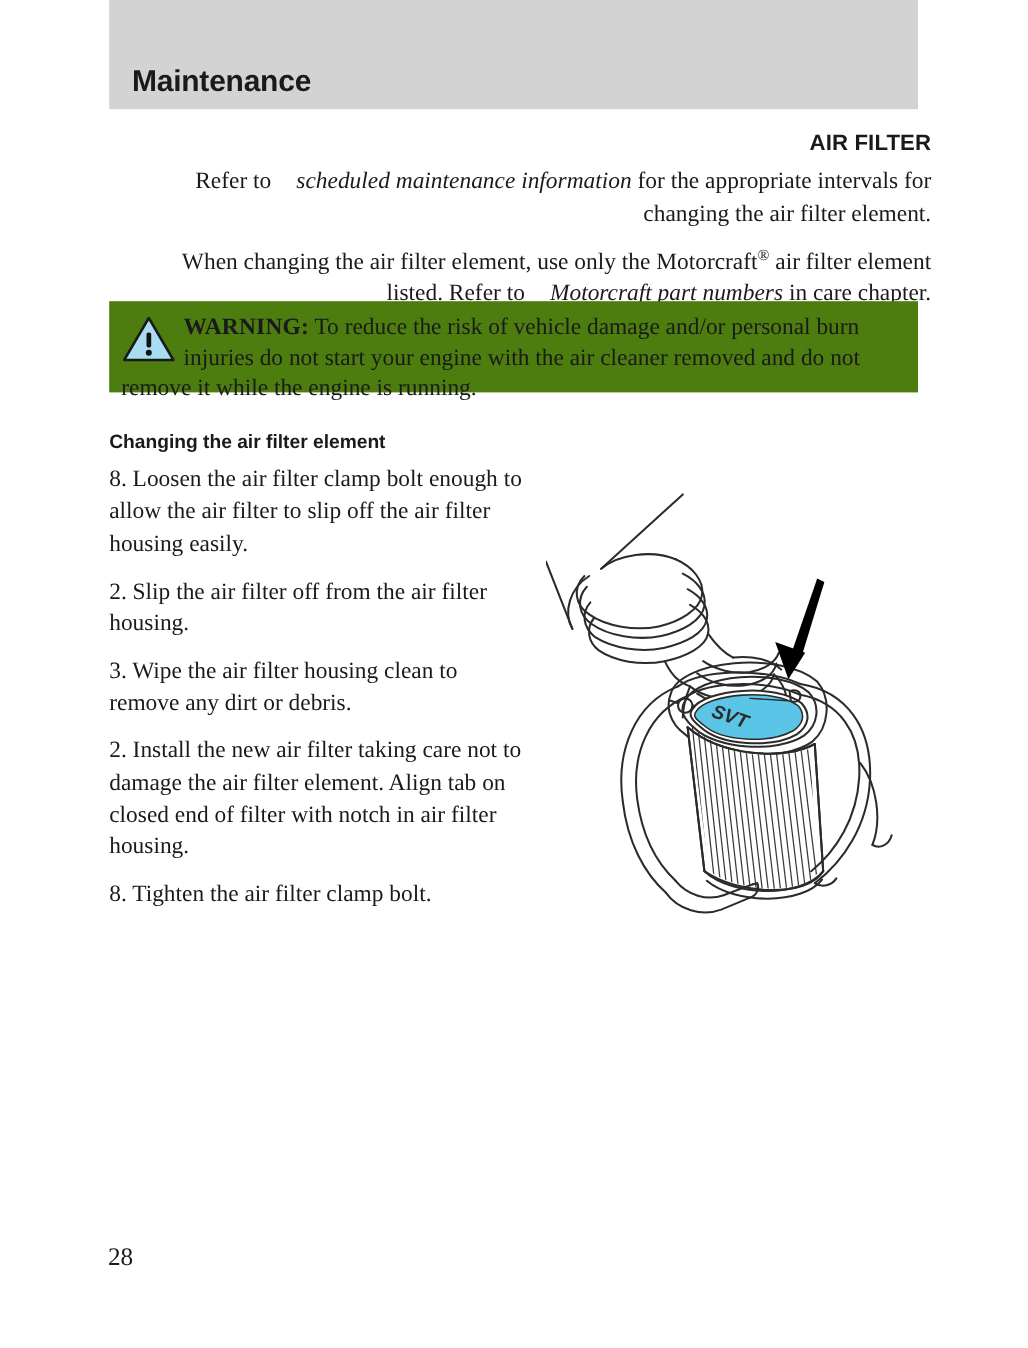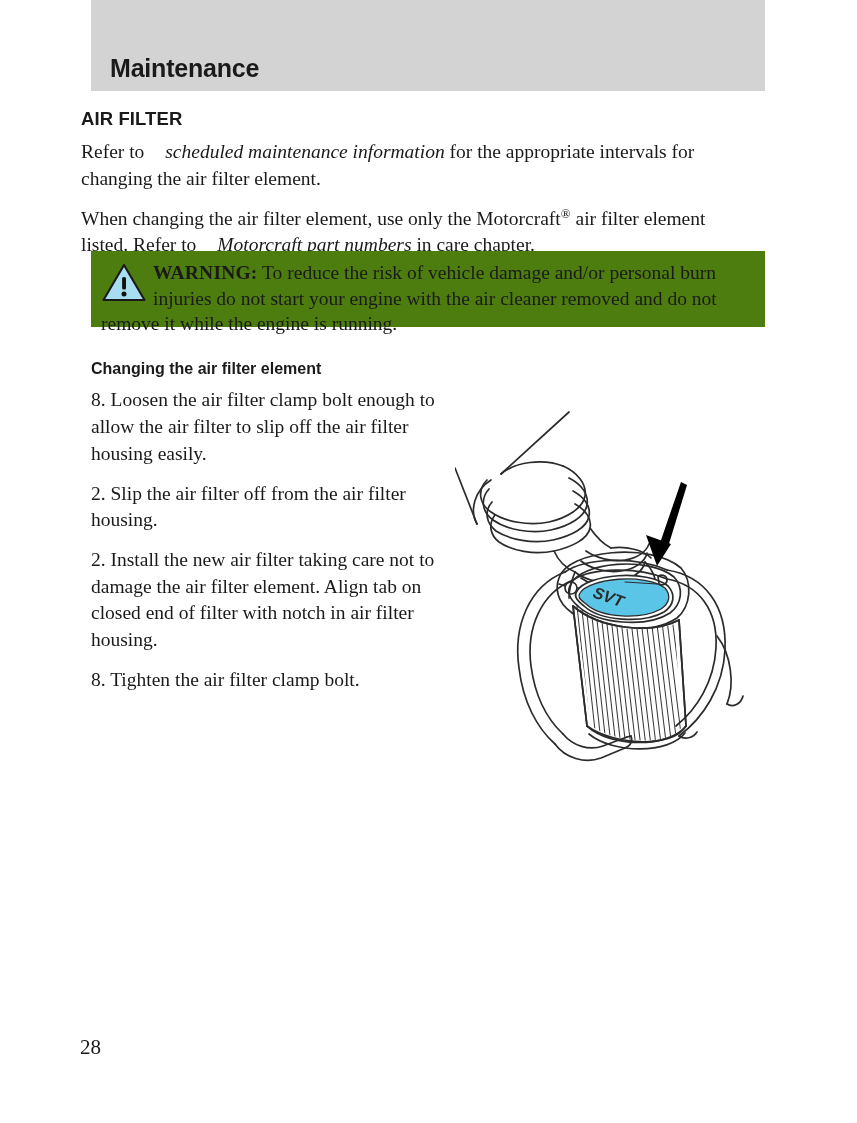--- a/index.html
+++ b/index.html
@@ -41,23 +41,24 @@
     font-size: 25px;
     letter-spacing: -0.2px;
     color: #1a1a1a;
     line-height: 1;
     text-align: right;
   }
 
   
   .content {
     position: absolute;
-    left: 81px;
+    left: 102px;
     top: 108px;
     width: 674px;
+    text-align: right;
   }
 
   .section-head {
     font-family: "Liberation Sans", sans-serif;
     font-weight: bold;
     font-size: 18.5px;
     letter-spacing: 0.1px;
     color: #1a1a1a;
     margin: 0 0 10px 0;
     line-height: 1.15;
@@ -140,21 +141,21 @@
     left: 455px;
     top: 392px;
     width: 320px;
     height: 398px;
   }
   .figure svg { display: block; }
 
   
   .page-number {
     position: absolute;
-    left: 80px;
+    left: 90px;
     top: 1035px;
     font-family: "Liberation Serif", serif;
     font-size: 21px;
     color: #1a1a1a;
   }
 </style>
 </head>
 <body>
 
 <div class="page">
@@ -180,20 +181,21 @@
         </svg>
       </span>
       <span class="warn-label">WARNING:</span><span> To reduce the risk of vehicle damage and/or personal burn injuries do not start your engine with the air cleaner removed and do not remove it while the engine is running.</span>
     </div>
   </div>
 
   <div class="steps">
     <div class="sub-head">Changing the air filter element</div>
     <p>8. Loosen the air filter clamp bolt enough to allow the air filter to slip off the air filter housing easily.</p>
     <p>2. Slip the air filter off from the air filter housing.</p>
+    <p>3. Wipe the air filter housing clean to remove any dirt or debris.</p>
     <p>2. Install the new air filter taking care not to damage the air filter element. Align tab on closed end of filter with notch in air filter housing.</p>
     <p>8. Tighten the air filter clamp bolt.</p>
   </div>
 
   <div class="figure">
     <svg width="320" height="398" viewBox="0 0 320 398" aria-hidden="true">
       <defs>
         <clipPath id="pleatClip">
           <path d="M120 210 C150 234 196 240 220 232 L226 336
                    C214 354 162 352 136 334 Z"></path>

